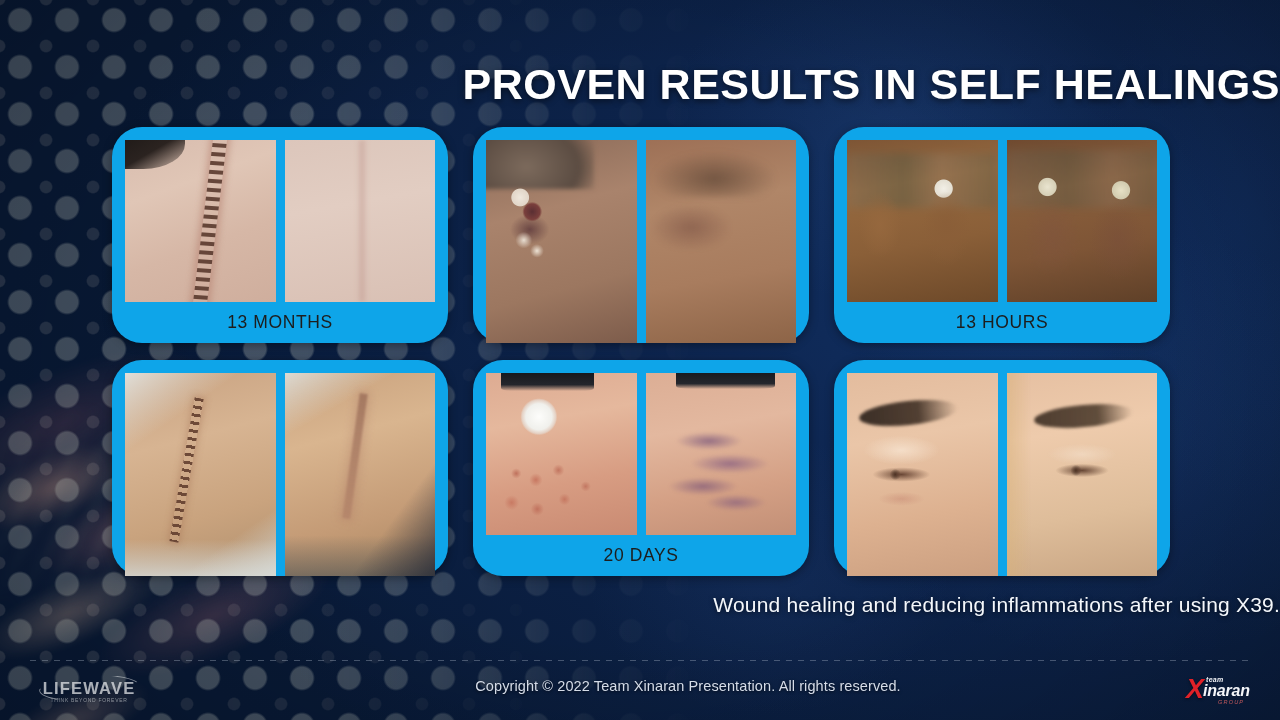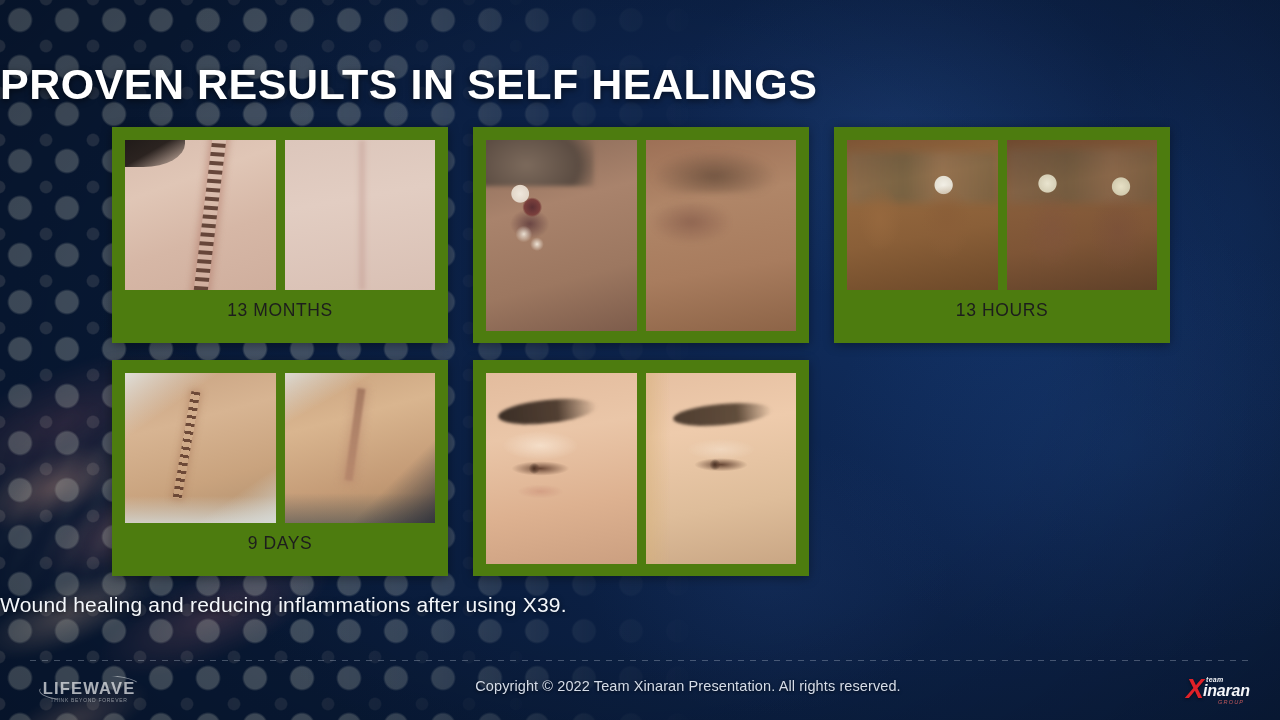--- a/index.html
+++ b/index.html
@@ -85,21 +85,21 @@
   }
   
   .bg-vignette {
     position:absolute; inset:0;
     background:radial-gradient(ellipse 1000px 700px at 50% 50%, rgba(0,0,0,0) 40%, rgba(0,0,0,.30) 100%);
   }
 
   
   #title {
     position:absolute; top:60px; left:0; width:1280px;
-    text-align:left;
+    text-align:right;
     color:#ffffff;
     font-size:43px;
     font-weight:bold;
     letter-spacing:.5px;
     font-stretch:condensed;
     text-shadow:0 2px 6px rgba(0,0,0,.55);
     white-space:nowrap;
   }
 
   
@@ -107,25 +107,26 @@
     position:absolute;
     left:112px; top:127px;
     width:1058px; height:450px;
     display:grid;
     grid-template-columns:repeat(3, 336px);
     grid-template-rows:216px 216px;
     column-gap:25px;
     row-gap:17px;
   }
   .card {
-    background:#4d7c0f;
+    background:#0ea5e9;
     display:flex;
     flex-direction:column;
-    padding:13px 13px 12px 13px;
+    padding:13px 13px 0 13px;
     box-shadow:0 2px 10px rgba(0,0,0,.38);
+    border-radius:30px;
   }
   .card-photos {
     flex:1;
     display:flex;
     gap:9px;
     min-height:0;
   }
   .photo {
     flex:1;
     min-width:0;
@@ -339,21 +340,21 @@
       radial-gradient(ellipse 46px 14px at 50% 40%, rgba(244,224,204,.6) 0%, rgba(244,224,204,0) 76%),
       radial-gradient(ellipse 36px 9px at 50% 48%, rgba(88,56,40,.9) 0%, rgba(88,56,40,0) 74%),
       radial-gradient(circle 7px at 46% 48%, #33261c 0%, rgba(51,38,28,0) 80%),
       linear-gradient(to right, rgba(214,176,120,.5) 0%, rgba(214,176,120,0) 16%);
     filter:blur(.5px);
   }
 
   
   #subtitle {
     position:absolute; left:0; top:593px; width:1280px;
-    text-align:left;
+    text-align:right;
     color:#f4f7fb;
     font-size:21px;
     letter-spacing:.2px;
     text-shadow:0 1px 5px rgba(0,0,0,.6);
     white-space:nowrap;
   }
 
   
   #divider {
     position:absolute; left:30px; top:660px; width:1220px; height:1px;
@@ -496,23 +497,33 @@
 
     <div class="card">
       <div class="card-photos">
         <div class="photo">
             <div class="ph p4a"></div>
           </div>
         <div class="photo">
             <div class="ph p4b"></div>
           </div>
       </div>
-      <div class="card-caption">9 DAYS</div>
     </div>
 
+    <div class="card">
+      <div class="card-photos">
+        <div class="photo">
+            <div class="ph p5a"></div>
+          </div>
+        <div class="photo">
+            <div class="ph p5b"></div>
+          </div>
+      </div>
+      <div class="card-caption">20 DAYS</div>
+    </div>
 
     <div class="card">
       <div class="card-photos">
         <div class="photo">
             <div class="ph p6a"></div>
           </div>
         <div class="photo">
             <div class="ph p6b"></div>
           </div>
       </div>

